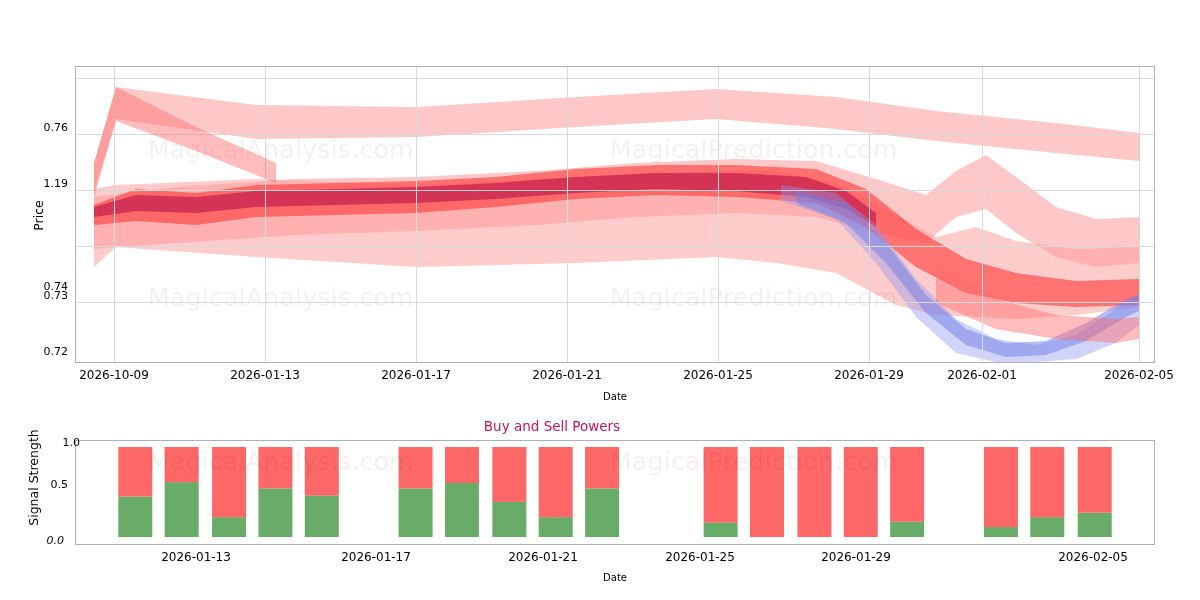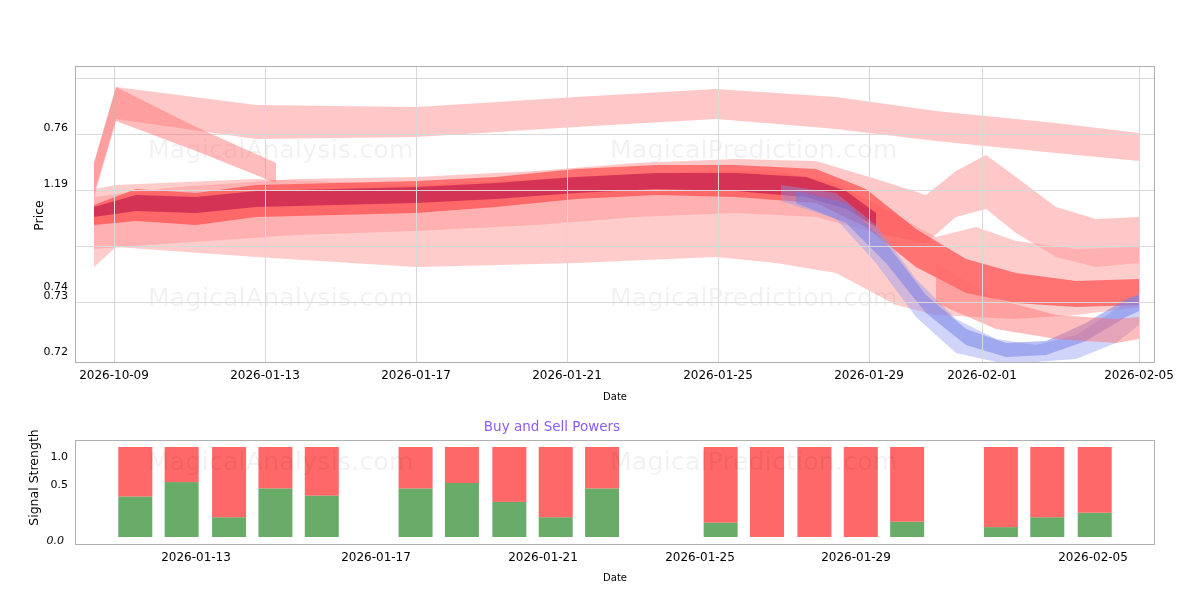--- a/index.html
+++ b/index.html
@@ -31,21 +31,21 @@
   .grid-h{left:0;width:100%;height:1px;}
   .grid-v{top:0;width:1px;height:100%;}
   .y-label-wrap{position:absolute;font-size:11px;color:#000;text-align:right;width:60px;}
   .xtick{position:absolute;font-size:12px;color:#000;text-align:center;white-space:nowrap;}
 
   .axis-title{position:absolute;font-size:10px;color:#000;text-align:center;}
   .ylab{
     position:absolute;font-size:12.5px;color:#000;
     transform:rotate(-90deg);transform-origin:center center;white-space:nowrap;
   }
-  .subtitle2{position:absolute;width:1104px;text-align:center;font-size:13.5px;color:#8b5cf6;}
+  .subtitle2{position:absolute;width:1104px;text-align:center;font-size:13.5px;color:#be185d;}
 
   svg{display:block;}
 </style>
 </head>
 <body>
 
 <div class="page">
 
   <div class="title-block">
   </div>
@@ -165,21 +165,21 @@
         <rect x="814.138" y="6" width="34" height="74.7" fill="#ff4d4d" fill-opacity="0.85"></rect>
         <rect x="907.924" y="86.1" width="34" height="9.900000000000006" fill="#4f9e4f" fill-opacity="0.85"></rect>
         <rect x="907.924" y="6" width="34" height="80.1" fill="#ff4d4d" fill-opacity="0.85"></rect>
         <rect x="954.278" y="76.2" width="34" height="19.799999999999997" fill="#4f9e4f" fill-opacity="0.85"></rect>
         <rect x="954.278" y="6" width="34" height="70.2" fill="#ff4d4d" fill-opacity="0.85"></rect>
         <rect x="1001.7099999999999" y="71.7" width="34" height="24.299999999999997" fill="#4f9e4f" fill-opacity="0.85"></rect>
         <rect x="1001.7099999999999" y="6" width="34" height="65.7" fill="#ff4d4d" fill-opacity="0.85"></rect>
       </svg>
   </div>
 
-  <div class="y-label-wrap" style="left:8px;top:436px;margin-top:14px;">1.0</div>
+  <div class="y-label-wrap" style="left:20px;top:436px;">1.0</div>
   <div class="y-label-wrap" style="left:8px;top:478px;">0.5</div>
   <div class="y-label-wrap" style="left:4px;top:534px;font-style:italic;">0.0</div>
 
   <div class="xtick" style="left:146px;top:550px;width:100px;">2026-01-13</div>
   <div class="xtick" style="left:326px;top:550px;width:100px;">2026-01-17</div>
   <div class="xtick" style="left:493px;top:550px;width:100px;">2026-01-21</div>
   <div class="xtick" style="left:650px;top:550px;width:100px;">2026-01-25</div>
   <div class="xtick" style="left:806px;top:550px;width:100px;">2026-01-29</div>
   <div class="xtick" style="left:1043px;top:550px;width:100px;">2026-02-05</div>
 

